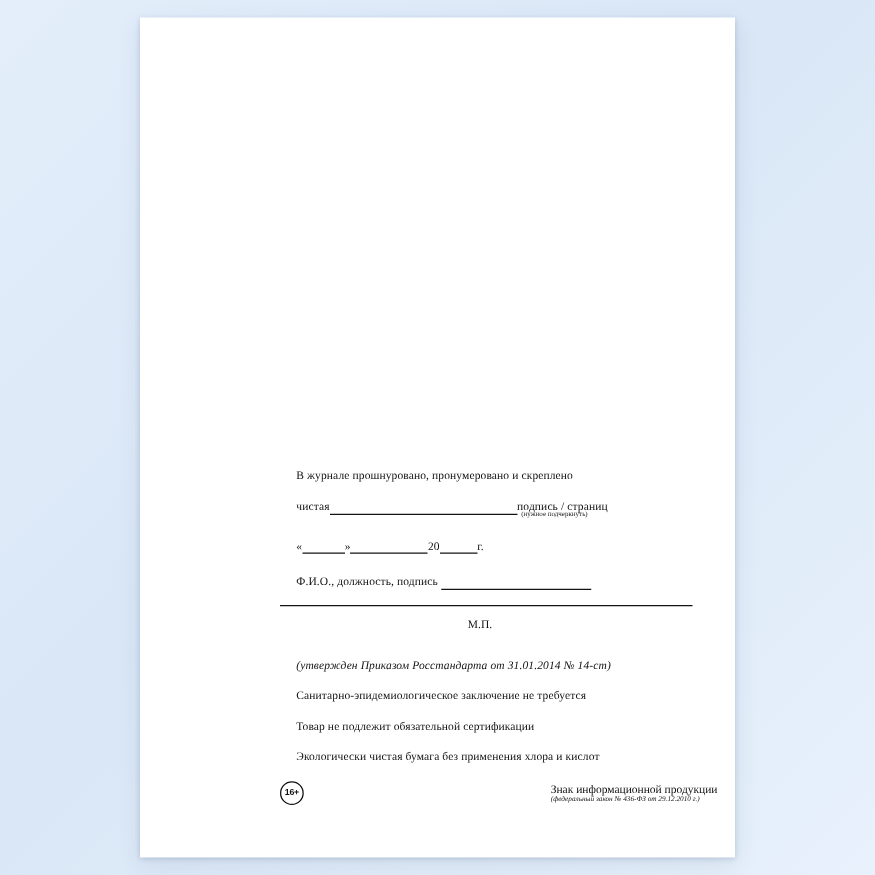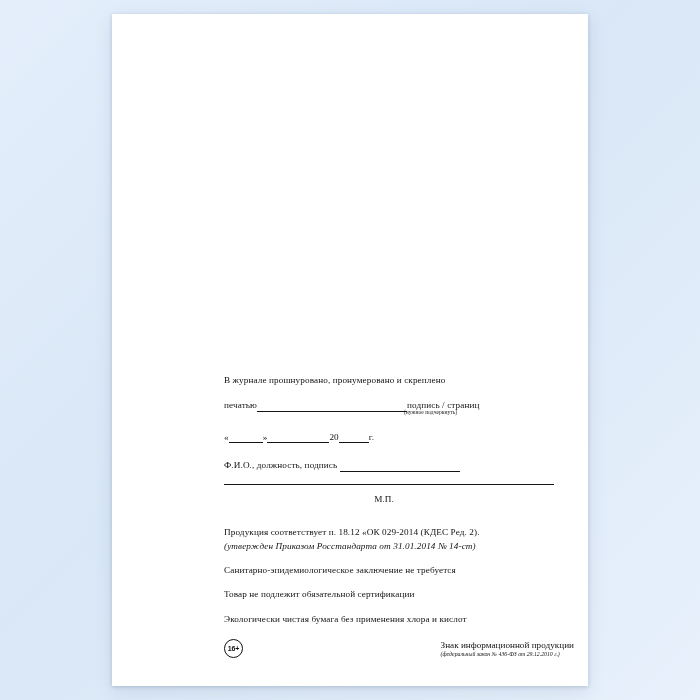--- a/index.html
+++ b/index.html
@@ -33,20 +33,21 @@
     left: 112px;
     top: 360px;
     width: 350px;
     color: #121212;
   }
   .line {
     font-size: 9.2px;
     line-height: 1.35;
     letter-spacing: 0.1px;
     white-space: nowrap;
+    margin-left: 13px;
   }
   .blk1 { margin-bottom: 0px; }
   .row-pechat {
     margin-top: 13px;
     position: relative;
   }
   .hint {
     position: absolute;
     left: 180px;
     top: 10px;
@@ -123,40 +124,39 @@
 
 <div id="page-wrap">
 
   <div class="sheet">
 
     <div class="content">
 
       <div class="line blk1">В журнале прошнуровано, пронумеровано и скреплено</div>
 
       <div class="line row-pechat">
-        <span>печатью</span><span class="rule r-long"></span><span>подпись / страниц</span>
+        <span>чистая</span><span class="rule r-long"></span><span>подпись / страниц</span>
         <span class="hint">(нужное подчеркнуть)</span>
       </div>
 
       <div class="line row-date">
         <span>«</span><span class="rule r-date1"></span><span>»</span><span class="rule r-date2"></span><span>20</span><span class="rule r-date3"></span><span>г.</span>
       </div>
 
       <div class="line row-fio">
         <span>Ф.И.О., должность, подпись</span>&nbsp;<span class="rule r-fio"></span>
       </div>
 
       <div class="row-underline">
           <span class="r-full"></span>
         </div>
 
       <div class="mp">М.П.</div>
 
       <div class="block2">
-        <div class="line">Продукция соответствует п. 18.12 «ОК 029-2014 (КДЕС Ред. 2).</div>
         <div class="line italic">(утвержден Приказом Росстандарта от 31.01.2014 № 14-ст)</div>
         <div class="line gap">Санитарно-эпидемиологическое заключение не требуется</div>
         <div class="line gap">Товар не подлежит обязательной сертификации</div>
         <div class="line gap">Экологически чистая бумага без применения хлора и кислот</div>
       </div>
 
       <div class="mark-row">
         <div class="age-badge">16+</div>
         <div class="mark-text">
           <div class="mark-title">Знак информационной продукции</div>

